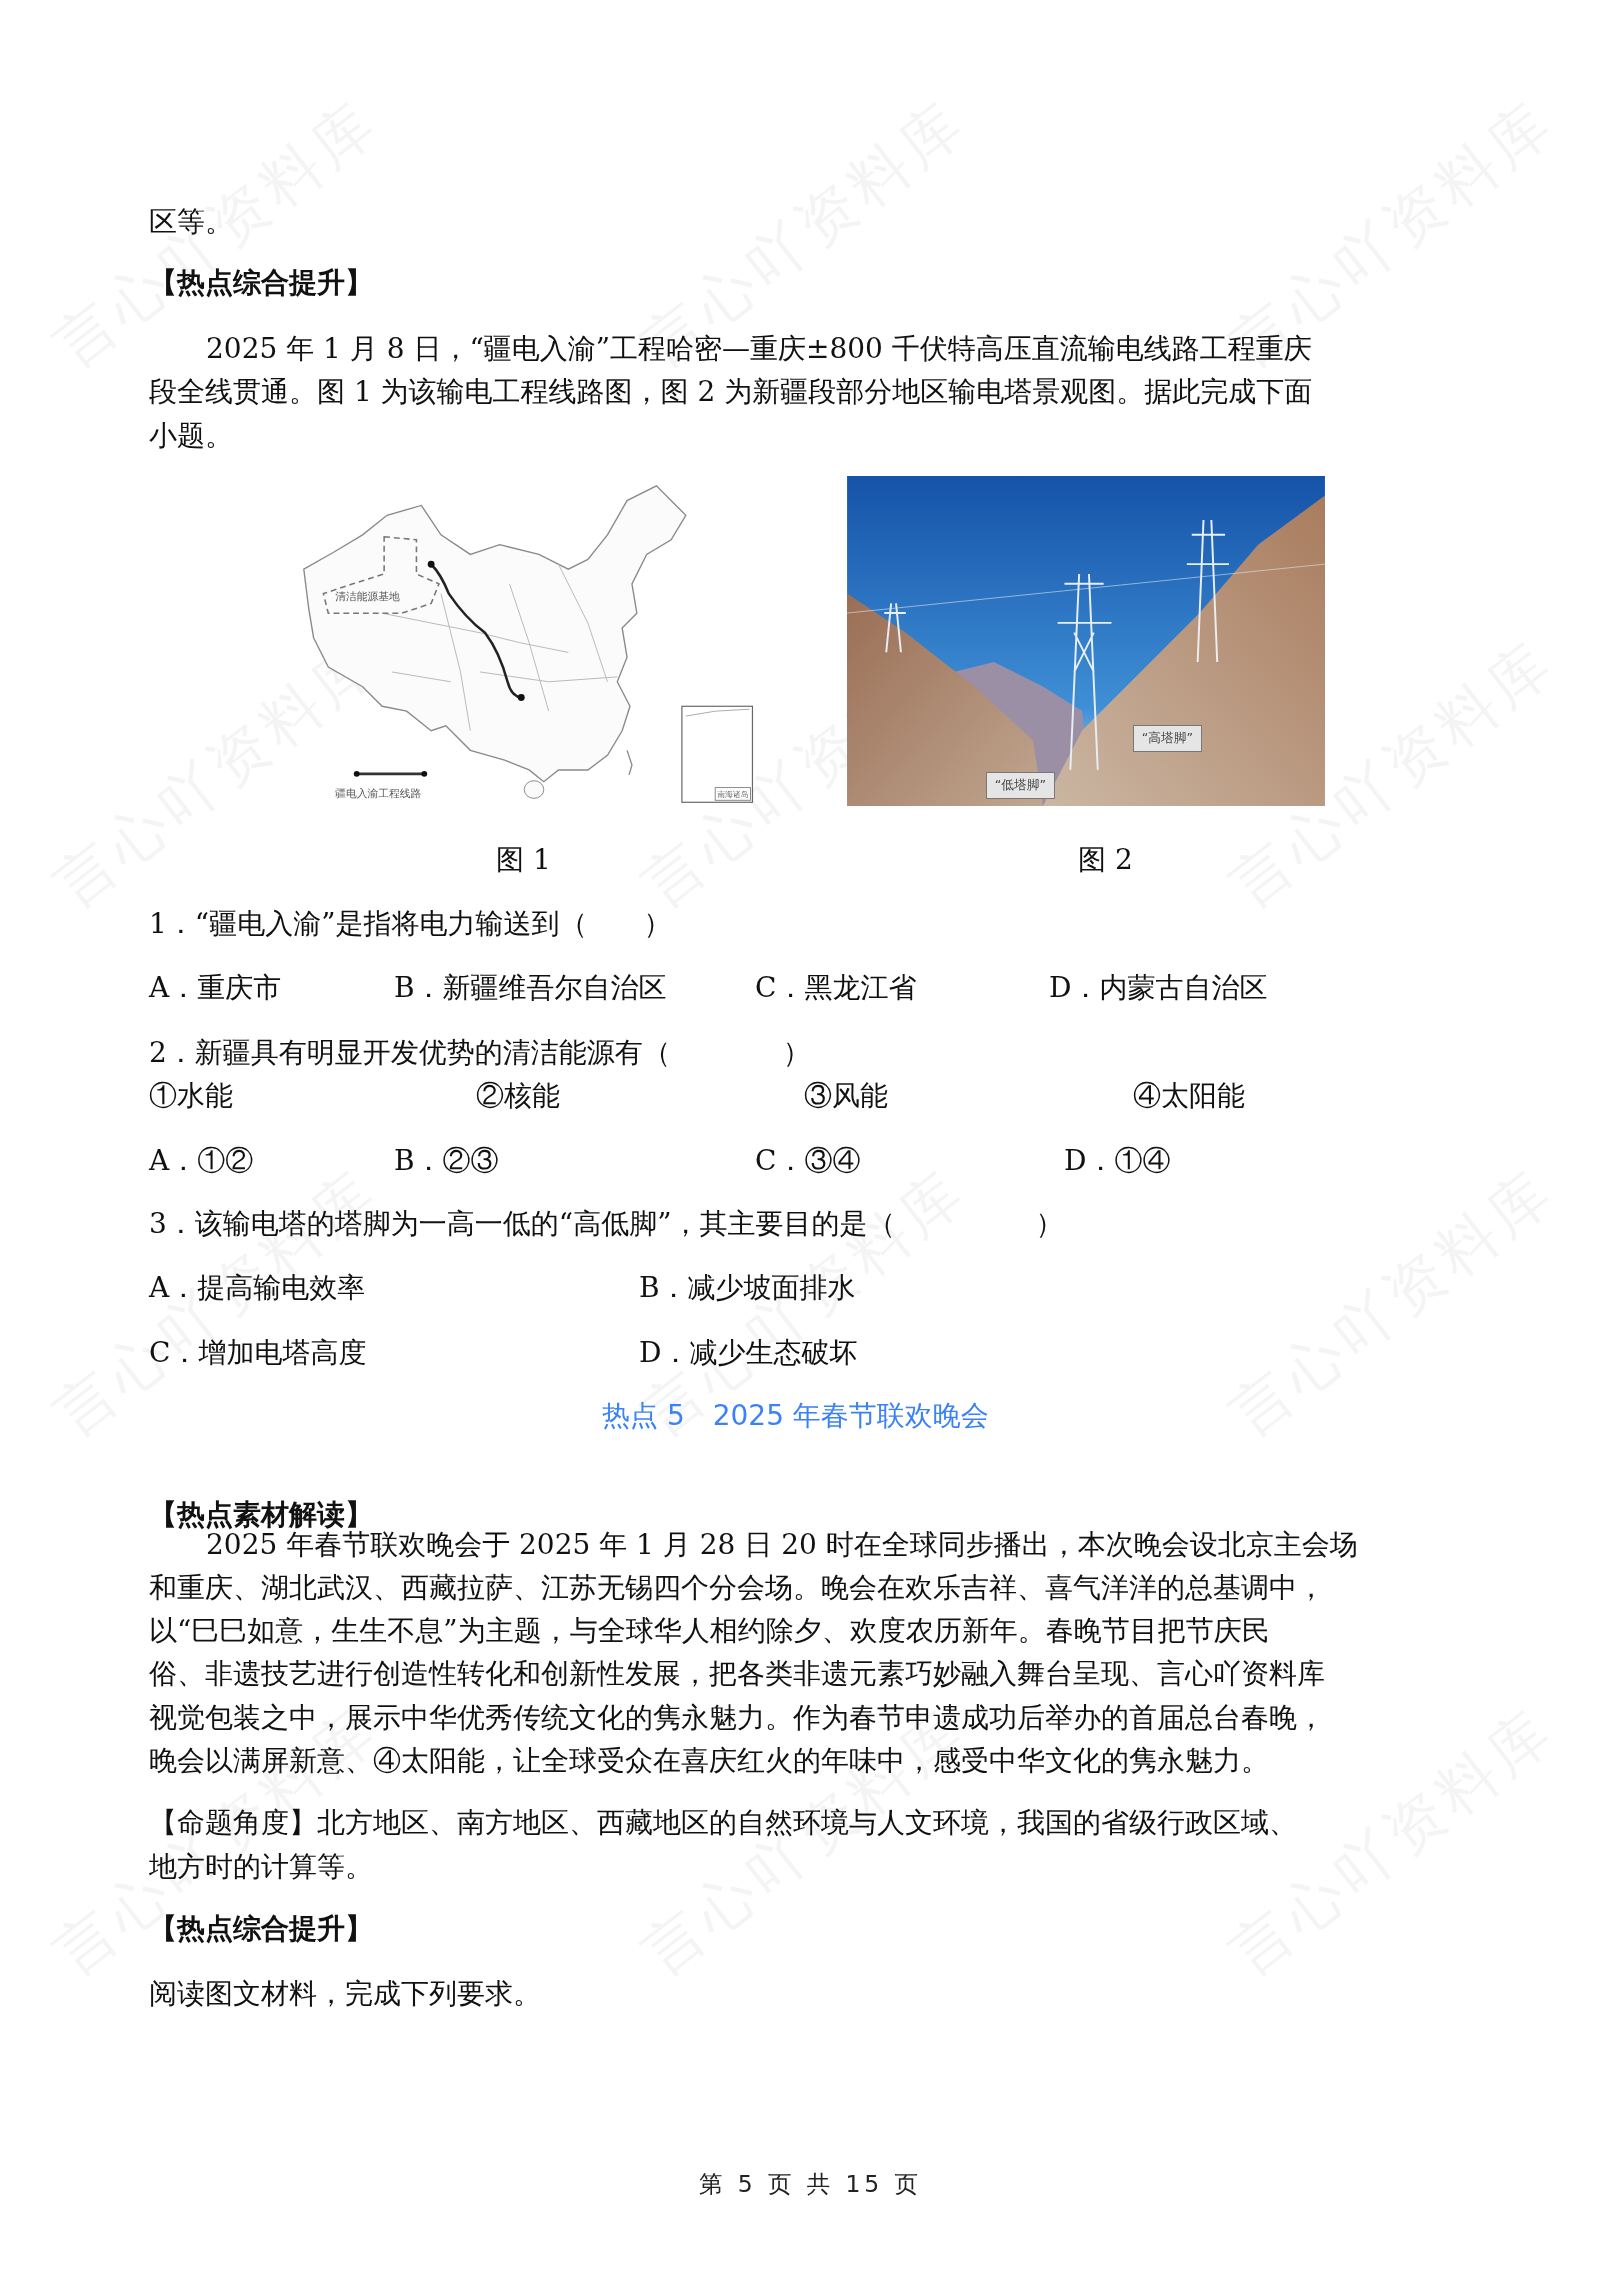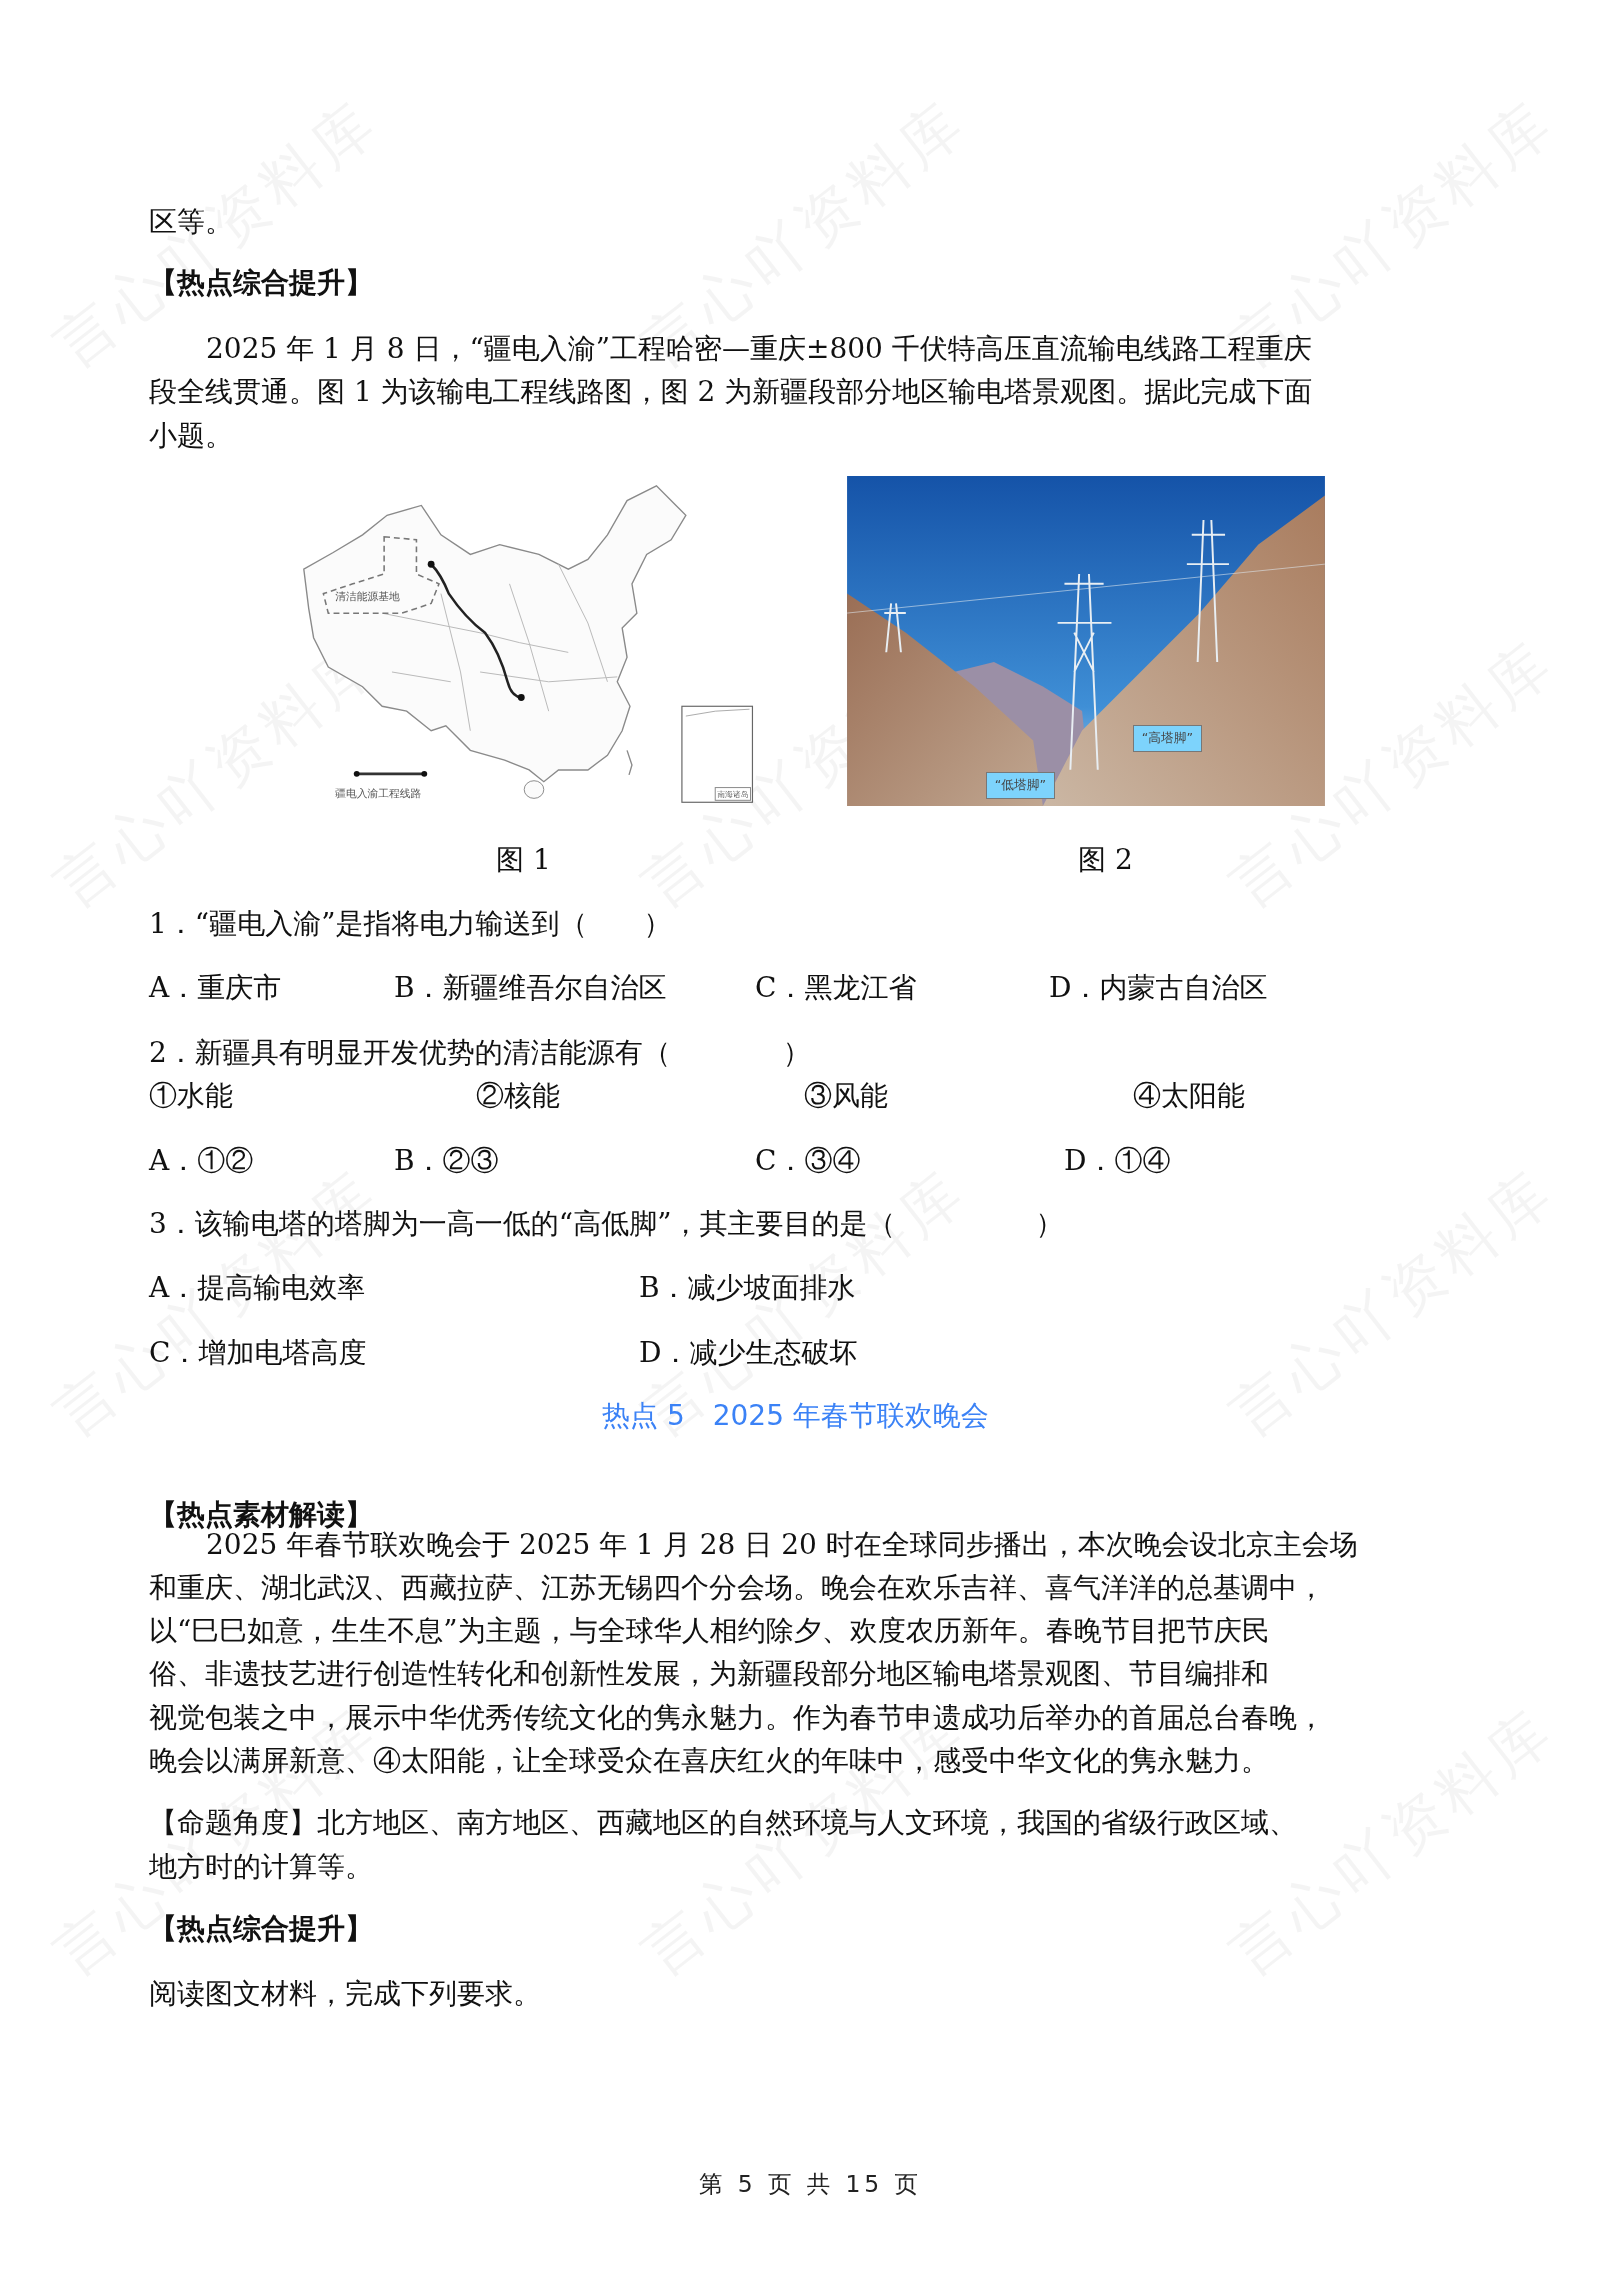--- a/index.html
+++ b/index.html
@@ -11,21 +11,21 @@
   .page { position: absolute; left: 149px; top: 0; width: 1333px; }
   .line { position: absolute; left: 0; font-size: 28px; line-height: 39px; white-space: nowrap; }
   .bold { font-weight: bold; font-family: "DejaVu Sans", sans-serif; }
   .indent { padding-left: 57px; }
   .heading-blue { color: #3b82f6; font-weight: normal; font-family: "DejaVu Sans", sans-serif; }
   .opt { position: absolute; }
   .fig { position: absolute; }
   .caption { position: absolute; font-size: 28px; }
   .footer { position: absolute; top: 2168px; left: 0; width: 1621px; text-align: center;
             font-family: "DejaVu Sans", sans-serif; font-size: 23.5px; color: #222; letter-spacing: 3.9px; }
-  .photo-label { position: absolute; background: #7dd3fc; border: 1px solid #777; font-size: 12.7px;
+  .photo-label { position: absolute; background: #e5e5e5; border: 1px solid #777; font-size: 12.7px;
                  padding: 3.9px 7.8px; font-family: "DejaVu Sans", sans-serif; color:#444; }
 </style>
 </head>
 <body>
 
 <div class="wm" style="left:39px;top:323px;">言心吖资料库</div>
 <div class="wm" style="left:627px;top:323px;">言心吖资料库</div>
 <div class="wm" style="left:1215px;top:323px;">言心吖资料库</div>
 <div class="wm" style="left:39px;top:863px;">言心吖资料库</div>
 <div class="wm" style="left:627px;top:863px;">言心吖资料库</div>
@@ -136,21 +136,21 @@
     <span class="opt" style="left:490px;">D．减少生态破坏</span>
   </div>
 
   <div class="line heading-blue" style="top:1396px;left:453px;">热点 5　2025 年春节联欢晚会</div>
 
   <div class="line bold" style="top:1460px;margin-top:35px;">【热点素材解读】</div>
 
   <div class="line indent" style="top:1525px;">2025 年春节联欢晚会于 2025 年 1 月 28 日 20 时在全球同步播出，本次晚会设北京主会场</div>
   <div class="line" style="top:1568px;">和重庆、湖北武汉、西藏拉萨、江苏无锡四个分会场。晚会在欢乐吉祥、喜气洋洋的总基调中，</div>
   <div class="line" style="top:1611px;">以“巳巳如意，生生不息”为主题，与全球华人相约除夕、欢度农历新年。春晚节目把节庆民</div>
-  <div class="line" style="top:1654px;">俗、非遗技艺进行创造性转化和创新性发展，为新疆段部分地区输电塔景观图、节目编排和</div>
+  <div class="line" style="top:1654px;">俗、非遗技艺进行创造性转化和创新性发展，把各类非遗元素巧妙融入舞台呈现、言心吖资料库</div>
   <div class="line" style="top:1698px;">视觉包装之中，展示中华优秀传统文化的隽永魅力。作为春节申遗成功后举办的首届总台春晚，</div>
   <div class="line" style="top:1741px;">晚会以满屏新意、④太阳能，让全球受众在喜庆红火的年味中，感受中华文化的隽永魅力。</div>
 
   <div class="line" style="top:1803px;">
     <span>【命题角度】</span><span>北方地区、南方地区、西藏地区的自然环境与人文环境，我国的省级行政区域、</span>
   </div>
   <div class="line" style="top:1847px;">地方时的计算等。</div>
 
   <div class="line bold" style="top:1909px;">【热点综合提升】</div>
 

